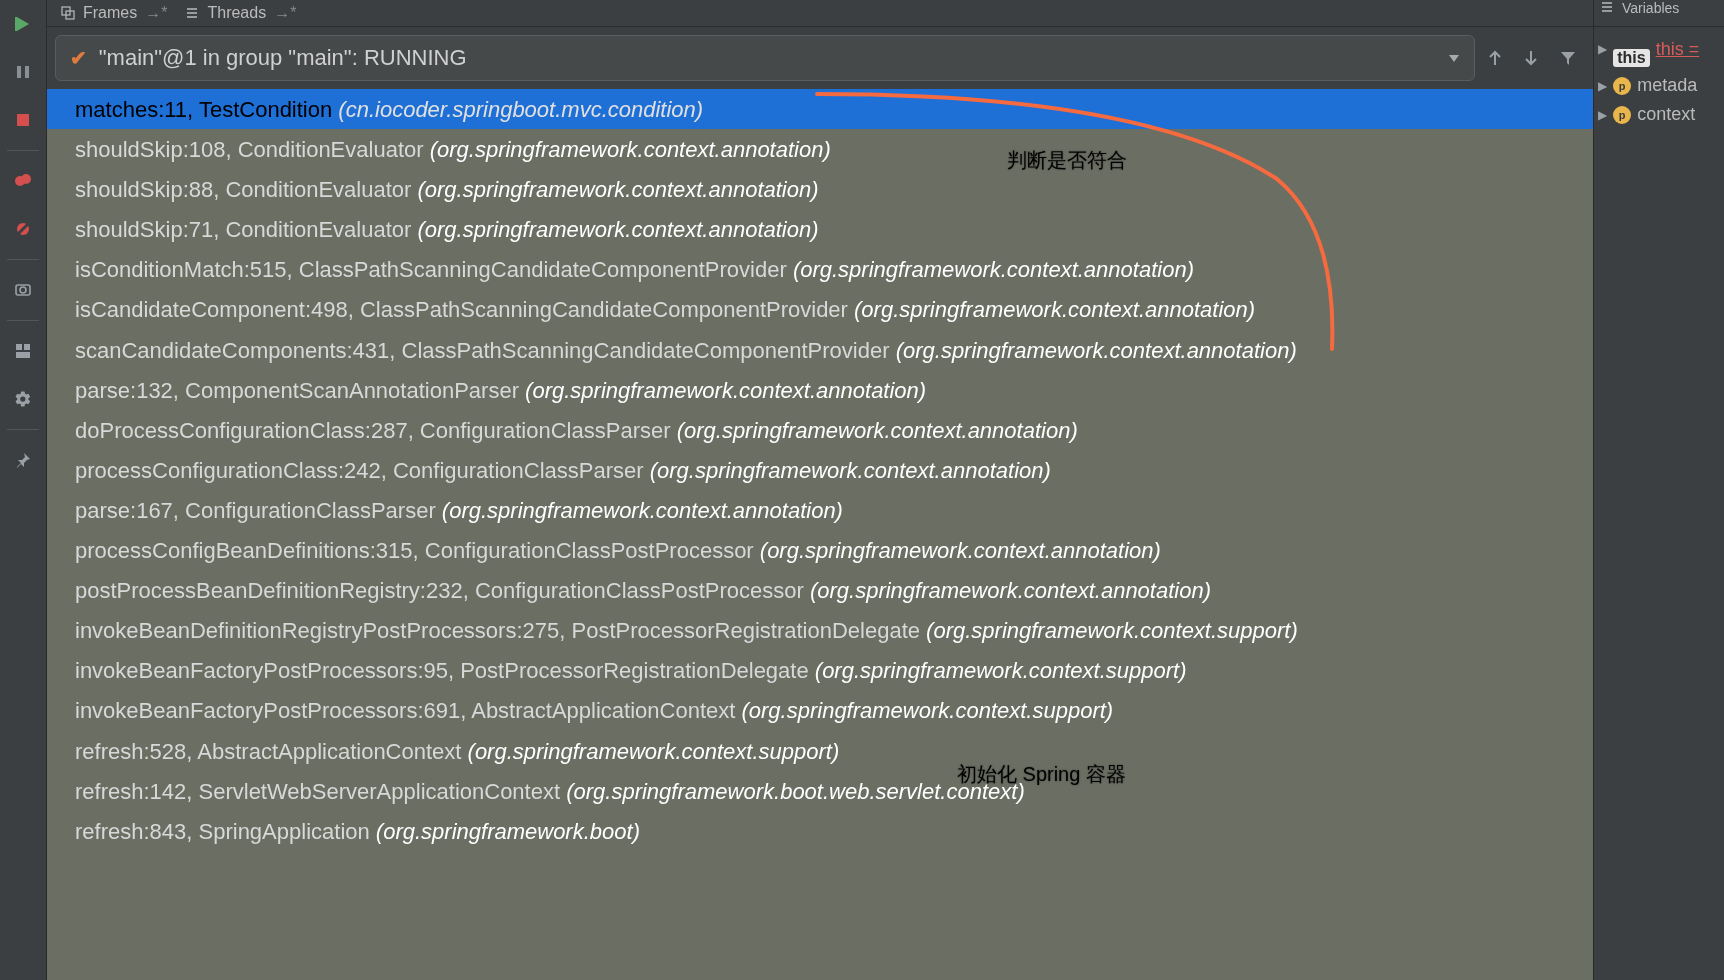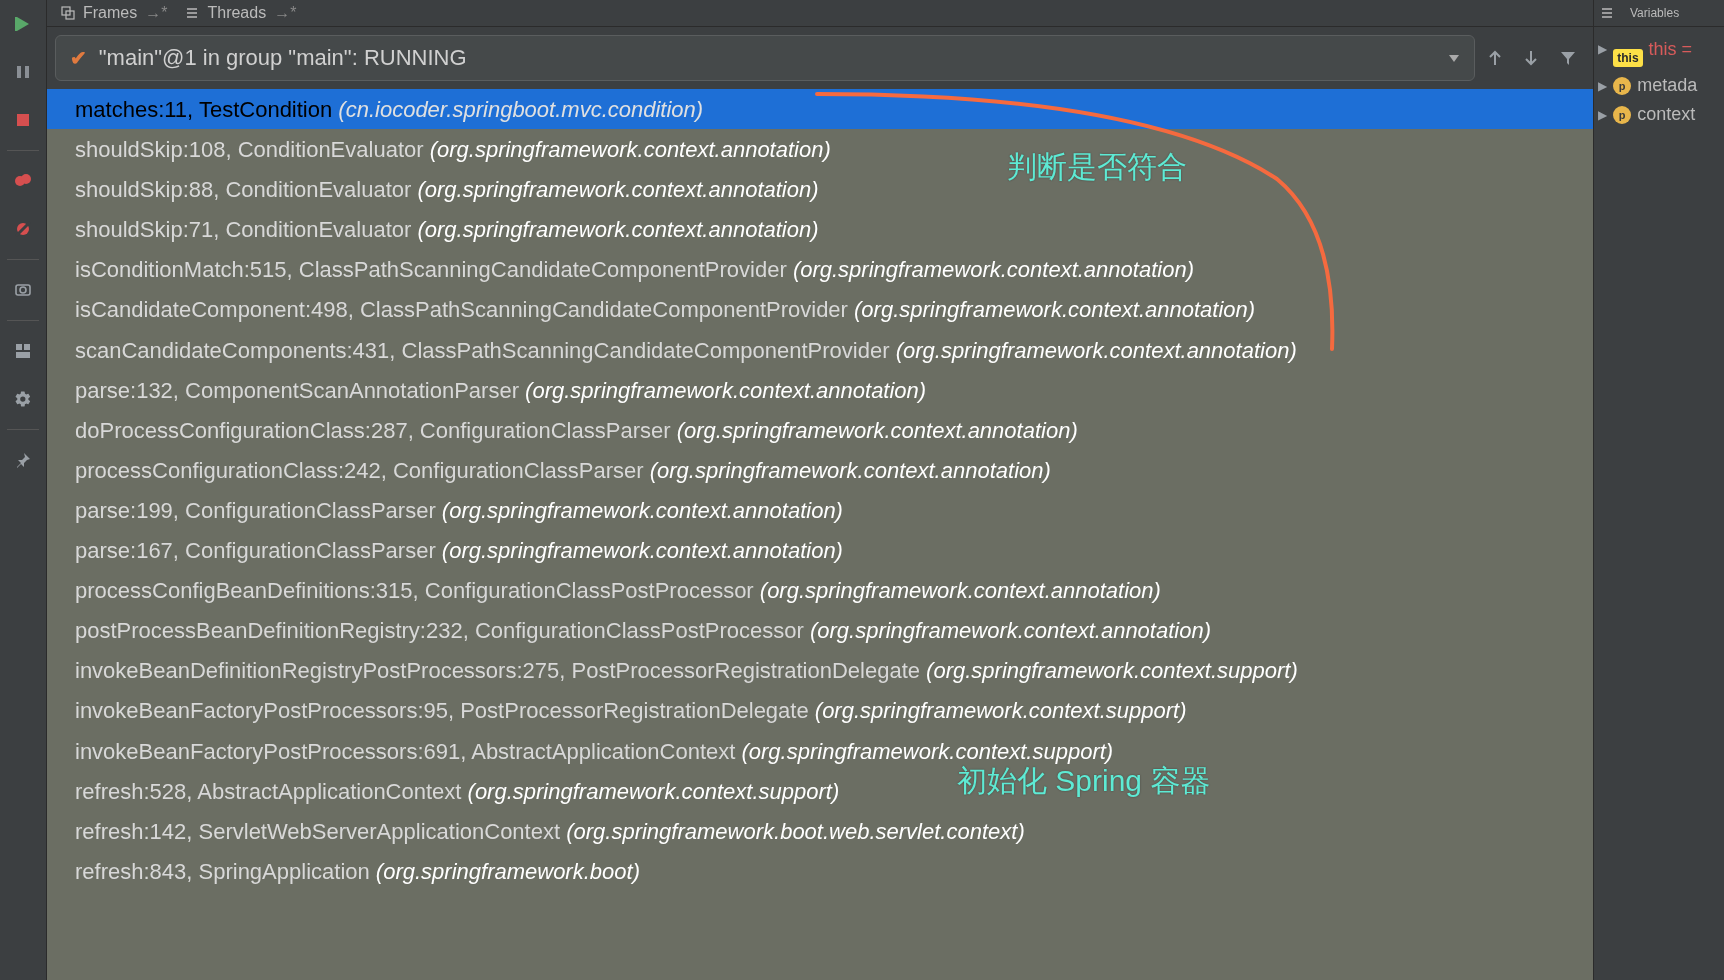--- a/index.html
+++ b/index.html
@@ -25,30 +25,30 @@
   .selicons .sicon{color:#9aa0a6;font-size:20px;cursor:pointer;}
   
   .frames{flex:1;overflow:hidden;background:#6b6e63;position:relative;}
   .frame-row{padding:4px 0 2px 28px;font-size:22px;line-height:1.55;color:#c7c7c7;white-space:nowrap;overflow:hidden;cursor:pointer;}
   .frame-row.selected{background:#1e6fd6;color:#ffffff;}
   .frame-row .main-text{color:#d8d8d8;}
   .frame-row.selected .main-text{color:#000000;}
   .frame-row .pkg{color:#ffffff;font-style:italic;}
   .frame-row.selected .pkg{color:#e0e0e0;font-style:italic;margin-top:10px;}
   
-  .anno{position:absolute;color:#5eead4;font-size:30px;pointer-events:none;z-index:50;text-shadow:0 0 2px rgba(0,0,0,.4);}
+  .anno{position:absolute;color:#000000;font-size:20px;pointer-events:none;z-index:50;text-shadow:0 0 2px rgba(0,0,0,.4);}
   
   .vars{width:130px;background:#3c3f41;border-left:1px solid #2b2b2b;display:flex;flex-direction:column;overflow:hidden;}
-  .vars .vtitle{height:26px;display:flex;align-items:center;gap:16px;padding-left:6px;font-size:12px;color:#bbbbbb;border-bottom:1px solid #2b2b2b;}
+  .vars .vtitle{height:26px;display:flex;align-items:flex-start;gap:8px;padding-left:6px;font-size:14px;color:#bbbbbb;border-bottom:1px solid #2b2b2b;}
   .vars .vrow{display:flex;align-items:center;gap:6px;padding:4px 4px;font-size:18px;color:#bbbbbb;white-space:nowrap;}
   .vars .tri{color:#9aa0a6;font-size:12px;}
   .vars .badge{display:inline-flex;align-items:center;justify-content:center;width:18px;height:18px;border-radius:9px;font-size:11px;font-weight:bold;}
-  .vars .badge.this{background:#fde047;color:#2b2b2b;border-radius:3px;width:auto;padding:0 4px;font-size:12px;margin-top:18px;}
+  .vars .badge.this{background:#e5e5e5;color:#2b2b2b;border-radius:3px;width:auto;padding:0 4px;font-size:16px;margin-top:18px;}
   .vars .badge.p{background:#e8b64b;color:#3b3b3b;}
-  .vars .vname.red{color:#d85b5b;}
+  .vars .vname.red{color:#d85b5b;text-decoration:underline;}
   svg{display:block;}
 </style>
 </head>
 <body>
 
 <div class="root">
 
   <div class="gutter">
     <div class="gicon" title="Resume">
       <svg width="18" height="18" viewBox="0 0 18 18">
@@ -174,21 +174,20 @@
     <div class="frame-row selected"><span class="main-text">matches:11, TestCondition </span><span class="pkg">(cn.iocoder.springboot.mvc.condition)</span></div>
         <div class="frame-row"><span class="main-text">shouldSkip:108, ConditionEvaluator </span><span class="pkg">(org.springframework.context.annotation)</span></div>
         <div class="frame-row"><span class="main-text">shouldSkip:88, ConditionEvaluator </span><span class="pkg">(org.springframework.context.annotation)</span></div>
         <div class="frame-row"><span class="main-text">shouldSkip:71, ConditionEvaluator </span><span class="pkg">(org.springframework.context.annotation)</span></div>
         <div class="frame-row"><span class="main-text">isConditionMatch:515, ClassPathScanningCandidateComponentProvider </span><span class="pkg">(org.springframework.context.annotation)</span></div>
         <div class="frame-row"><span class="main-text">isCandidateComponent:498, ClassPathScanningCandidateComponentProvider </span><span class="pkg">(org.springframework.context.annotation)</span></div>
         <div class="frame-row"><span class="main-text">scanCandidateComponents:431, ClassPathScanningCandidateComponentProvider </span><span class="pkg">(org.springframework.context.annotation)</span></div>
         <div class="frame-row"><span class="main-text">parse:132, ComponentScanAnnotationParser </span><span class="pkg">(org.springframework.context.annotation)</span></div>
         <div class="frame-row"><span class="main-text">doProcessConfigurationClass:287, ConfigurationClassParser </span><span class="pkg">(org.springframework.context.annotation)</span></div>
         <div class="frame-row"><span class="main-text">processConfigurationClass:242, ConfigurationClassParser </span><span class="pkg">(org.springframework.context.annotation)</span></div>
-        <div class="frame-row"><span class="main-text">parse:199, ConfigurationClassParser </span><span class="pkg">(org.springframework.context.annotation)</span></div>
         <div class="frame-row"><span class="main-text">parse:167, ConfigurationClassParser </span><span class="pkg">(org.springframework.context.annotation)</span></div>
         <div class="frame-row"><span class="main-text">processConfigBeanDefinitions:315, ConfigurationClassPostProcessor </span><span class="pkg">(org.springframework.context.annotation)</span></div>
         <div class="frame-row"><span class="main-text">postProcessBeanDefinitionRegistry:232, ConfigurationClassPostProcessor </span><span class="pkg">(org.springframework.context.annotation)</span></div>
         <div class="frame-row"><span class="main-text">invokeBeanDefinitionRegistryPostProcessors:275, PostProcessorRegistrationDelegate </span><span class="pkg">(org.springframework.context.support)</span></div>
         <div class="frame-row"><span class="main-text">invokeBeanFactoryPostProcessors:95, PostProcessorRegistrationDelegate </span><span class="pkg">(org.springframework.context.support)</span></div>
         <div class="frame-row"><span class="main-text">invokeBeanFactoryPostProcessors:691, AbstractApplicationContext </span><span class="pkg">(org.springframework.context.support)</span></div>
         <div class="frame-row"><span class="main-text">refresh:528, AbstractApplicationContext </span><span class="pkg">(org.springframework.context.support)</span></div>
         <div class="frame-row"><span class="main-text">refresh:142, ServletWebServerApplicationContext </span><span class="pkg">(org.springframework.boot.web.servlet.context)</span></div>
         <div class="frame-row"><span class="main-text">refresh:843, SpringApplication </span><span class="pkg">(org.springframework.boot)</span></div>
       </div>

